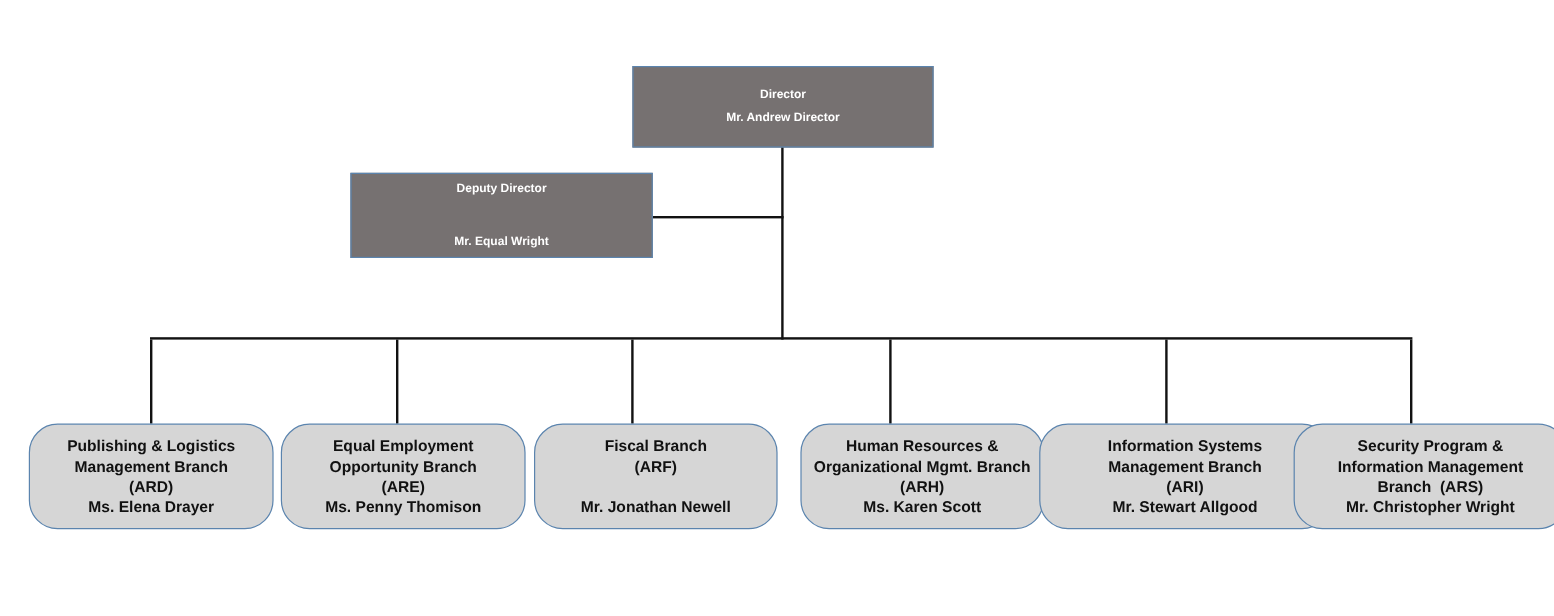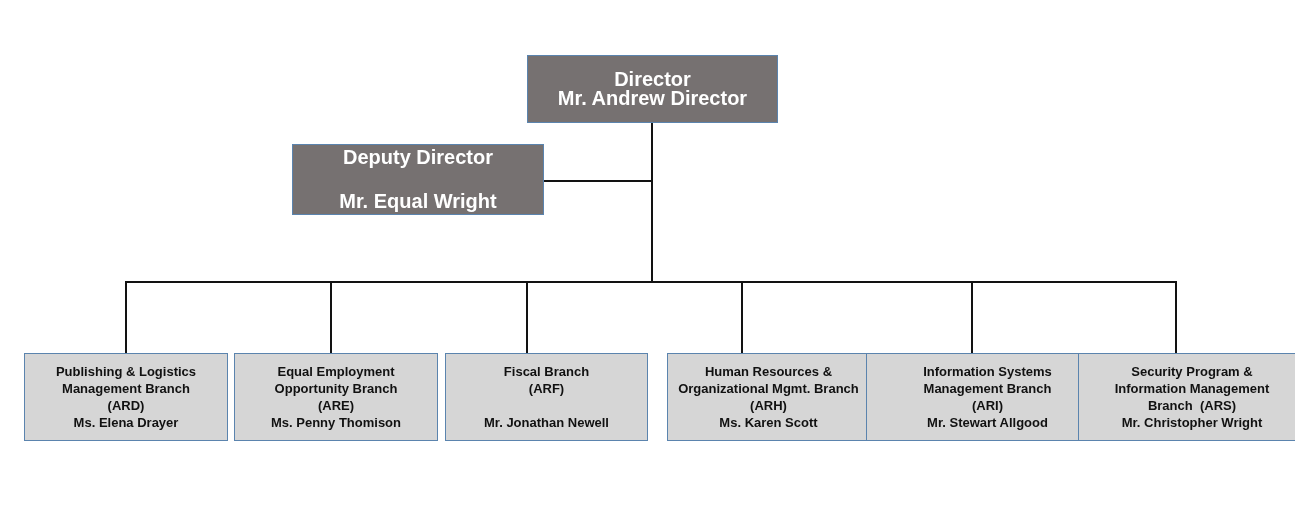--- a/index.html
+++ b/index.html
@@ -41,29 +41,30 @@
     flex-direction: column;
     align-items: center;
     justify-content: center;
     text-align: center;
     font-weight: bold;
     z-index: 2;
   }
   .node-exec {
     background: var(--executive-box-fill, #767171);
     color: var(--executive-box-text, #ffffff);
-    font-size: 20px;
+    font-size: 10px;
     line-height: 19px;
     align-items: center;
   }
   .node-branch {
     background: var(--branch-box-fill, #d6d6d6);
     color: var(--branch-box-text, #111111);
     font-size: 13px;
     line-height: 17px;
+    border-radius: 24px;
   }
   .node-text { white-space: pre-wrap; }
 
   .node-director { left: 527px; top: 55px;  width: 251px; height: 68px; }
   .node-deputy   { left: 292px; top: 144px; width: 252px; height: 71px; gap: 25px; }
 
   .node-branch   { top: 353px; height: 88px; }
   .branch-0 { left: 24px;   width: 204px; }
   .branch-1 { left: 234px;  width: 204px; }
   .branch-2 { left: 445px;  width: 203px; }

